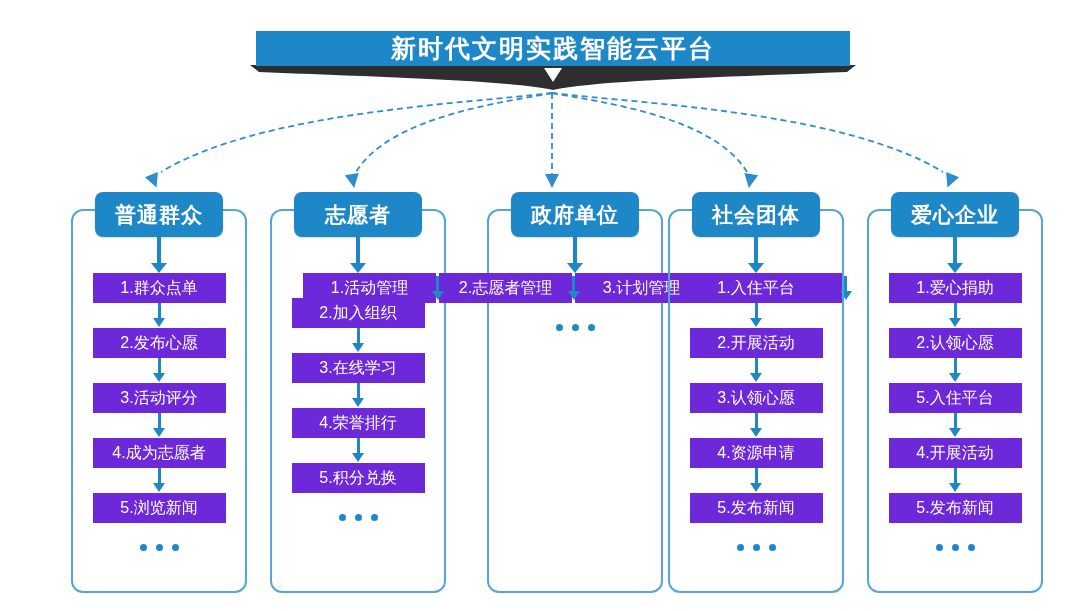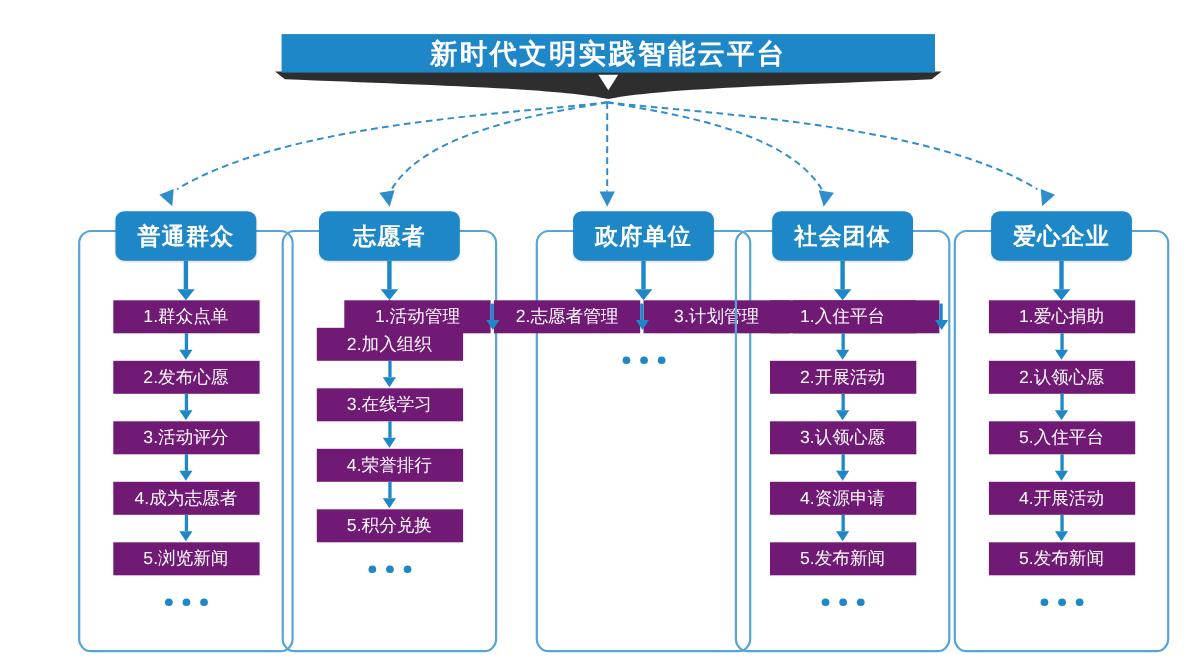--- a/index.html
+++ b/index.html
@@ -9,34 +9,34 @@
   }
   
   .banner{
     position:absolute;left:256px;top:31px;width:594px;height:35px;
     background:#1e87c8;color:#ffffff;font-size:25px;font-weight:bold;
     display:flex;align-items:center;justify-content:center;letter-spacing:2px;z-index:3;
   }
   
   #decor{position:absolute;left:0;top:0;z-index:2;}
   
-  .column{position:absolute;top:192px;width:196px;height:400px;z-index:2;}
+  .column{position:absolute;top:192px;width:176px;height:400px;z-index:2;}
   .outline{
     position:absolute;top:17px;left:0;right:0;height:380px;
     border:2px solid #55a5d8;border-radius:12px;background:transparent;
   }
   .col-content{position:relative;display:flex;flex-direction:column;align-items:center;}
   .col-header{
     width:128px;height:45px;background:#1e87c8;border-radius:8px;
     color:#ffffff;font-size:21px;font-weight:bold;letter-spacing:1px;
     display:flex;align-items:center;justify-content:center;
     box-shadow:0 1px 2px rgba(0,0,0,0.15);
   }
   .step-box{
-    width:133px;height:30px;background:#701a75;color:#ffffff;font-size:16px;
+    width:133px;height:30px;background:#6d28d9;color:#ffffff;font-size:16px;
     display:flex;align-items:center;justify-content:center;white-space:nowrap;
   }
   .varrow{position:relative;width:4px;background:#1e87c8;}
   .varrow::after{
     content:"";position:absolute;top:100%;left:50%;transform:translateX(-50%);
     width:0;height:0;border-left:8px solid transparent;border-right:8px solid transparent;
     border-top:10px solid #1e87c8;
   }
   .varrow-lg{height:26px;margin-bottom:10px;}
   .varrow-sm{height:15px;margin-bottom:10px;width:3px;}
@@ -88,21 +88,21 @@
           <div class="step-box">5.浏览新闻</div>
         </div>
       <div class="dots">
         <span></span>
         <span></span>
         <span></span>
       </div>
     </div>
   </div>
 
-  <div class="column" style="left: 256px;">
+  <div class="column" style="left: 270px;">
     <div class="outline"></div>
     <div class="col-content">
       <div class="col-header">志愿者</div>
       <div class="varrow varrow-lg"></div>
       <div class="steps" style="display:flex;flex-direction:column;align-items:center;">
           <div class="varrow varrow-sm"></div>
           <div class="step-box">2.加入组织</div>
           <div class="varrow varrow-sm"></div>
           <div class="step-box">3.在线学习</div>
           <div class="varrow varrow-sm"></div>

